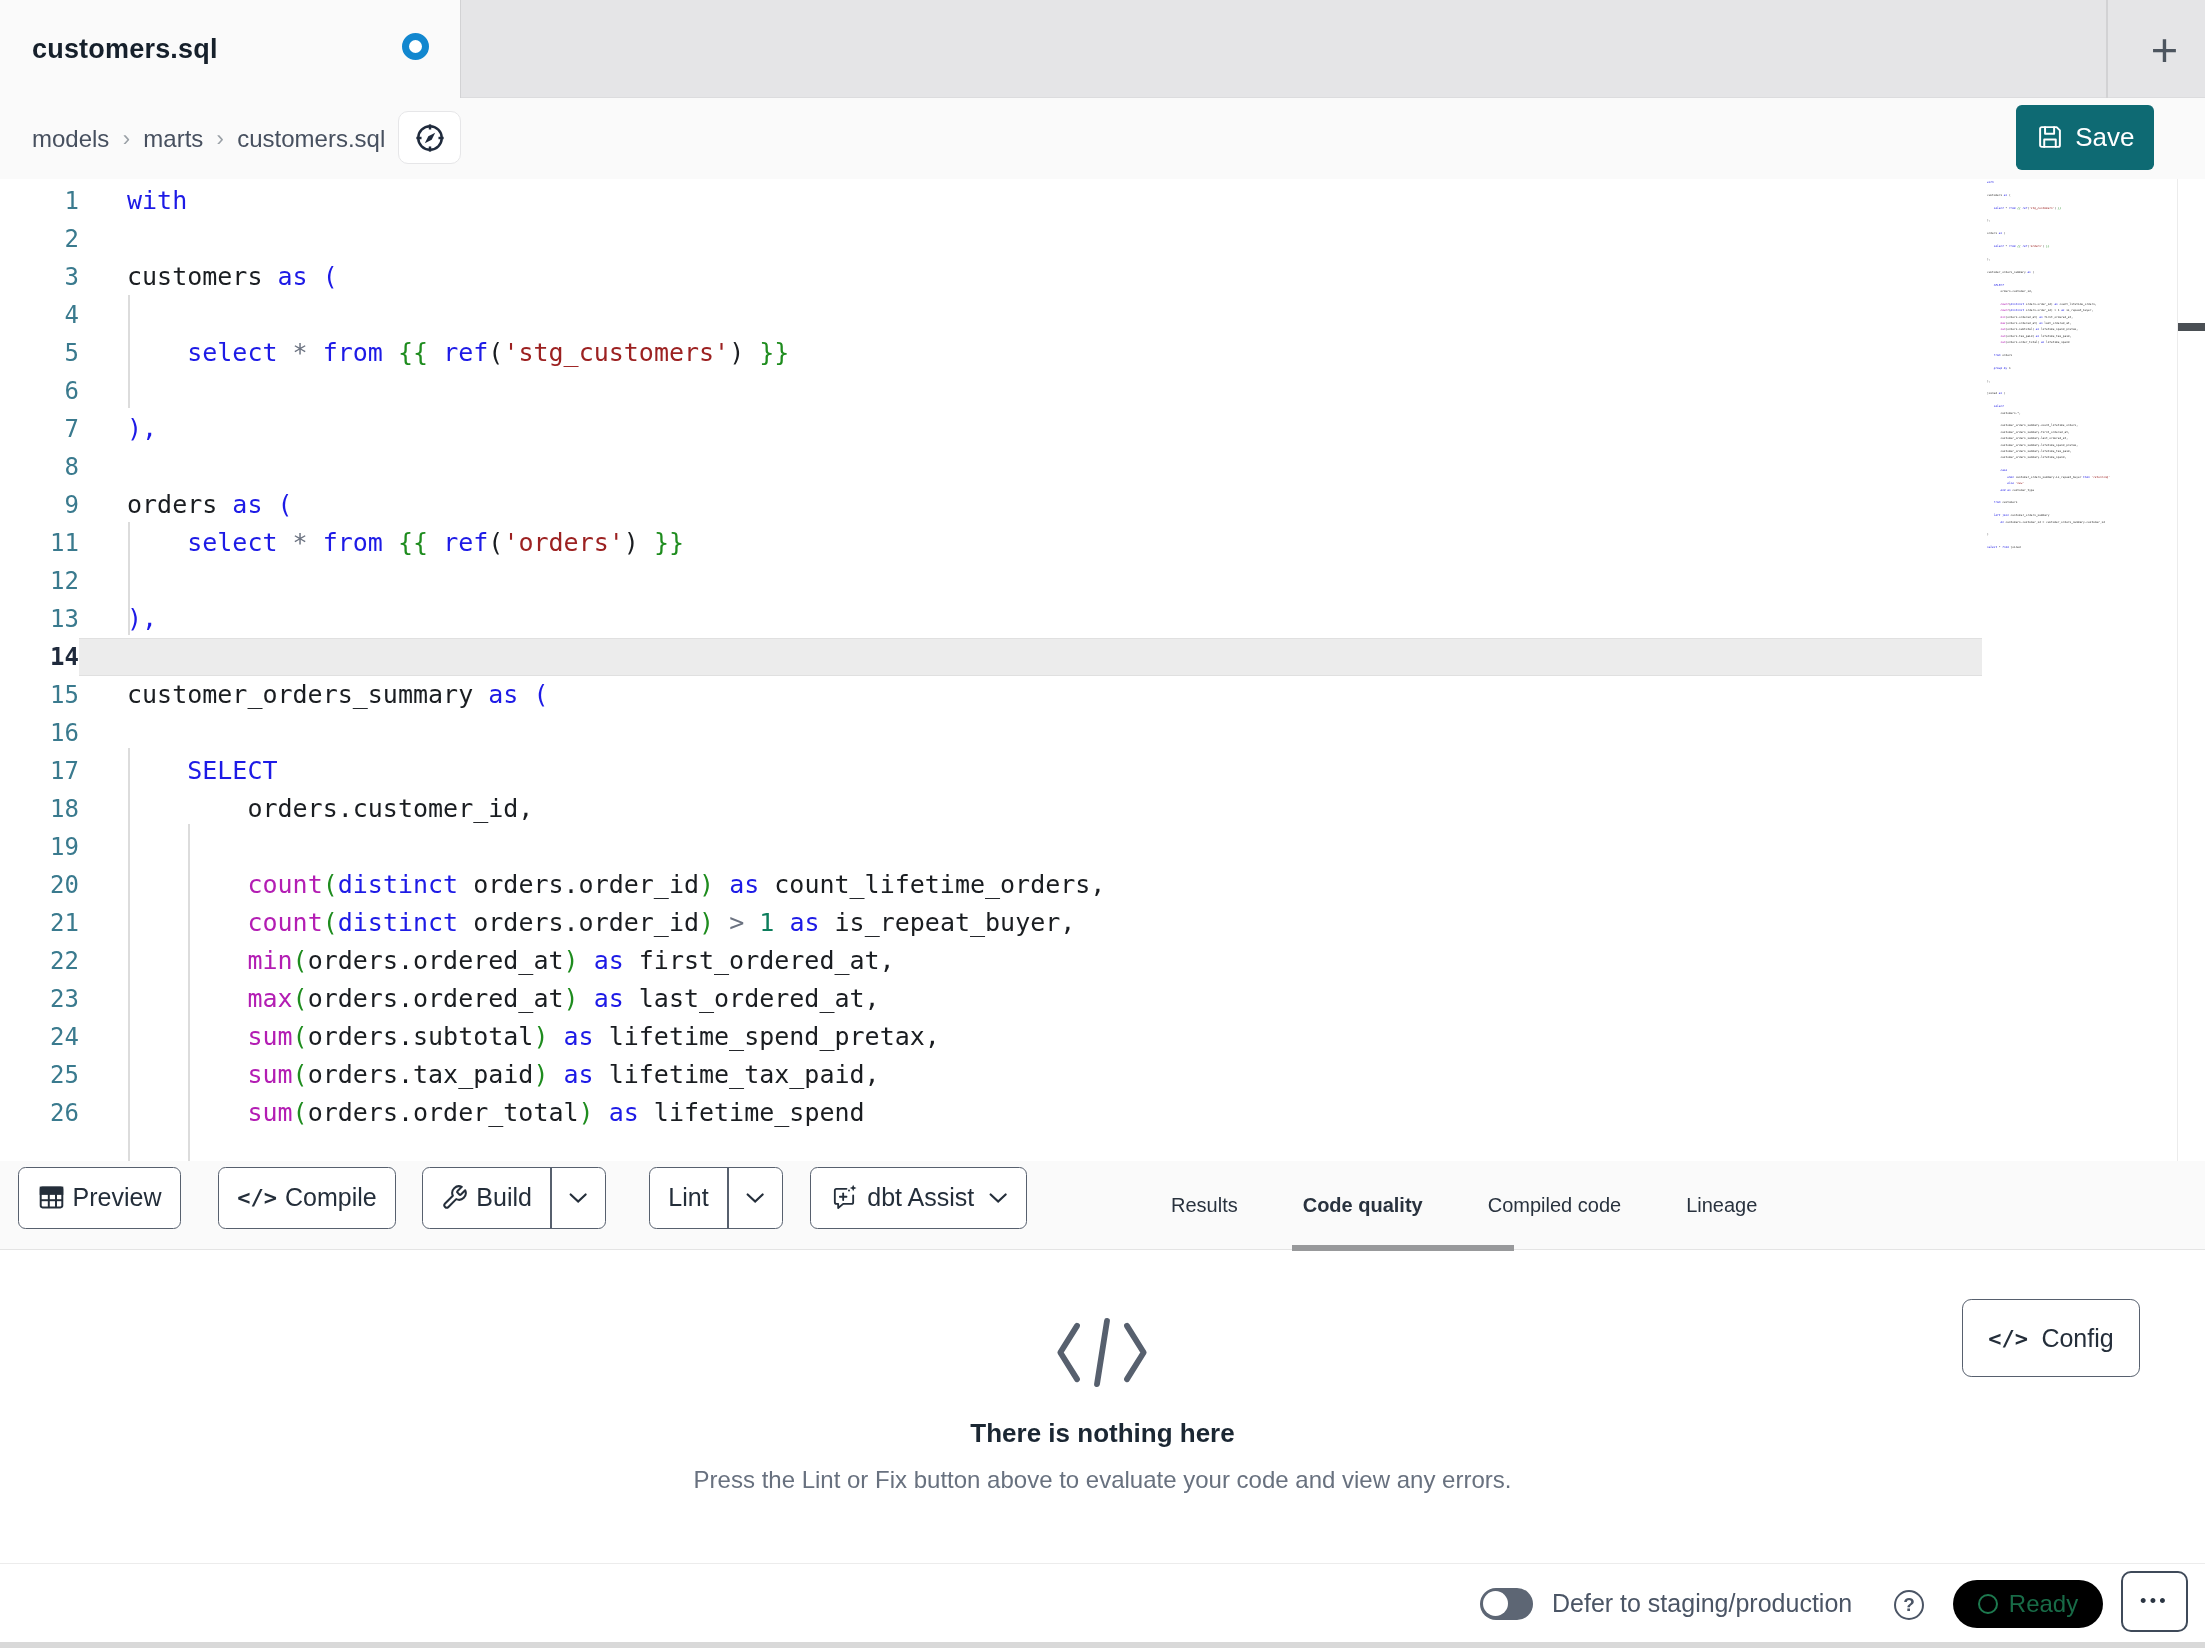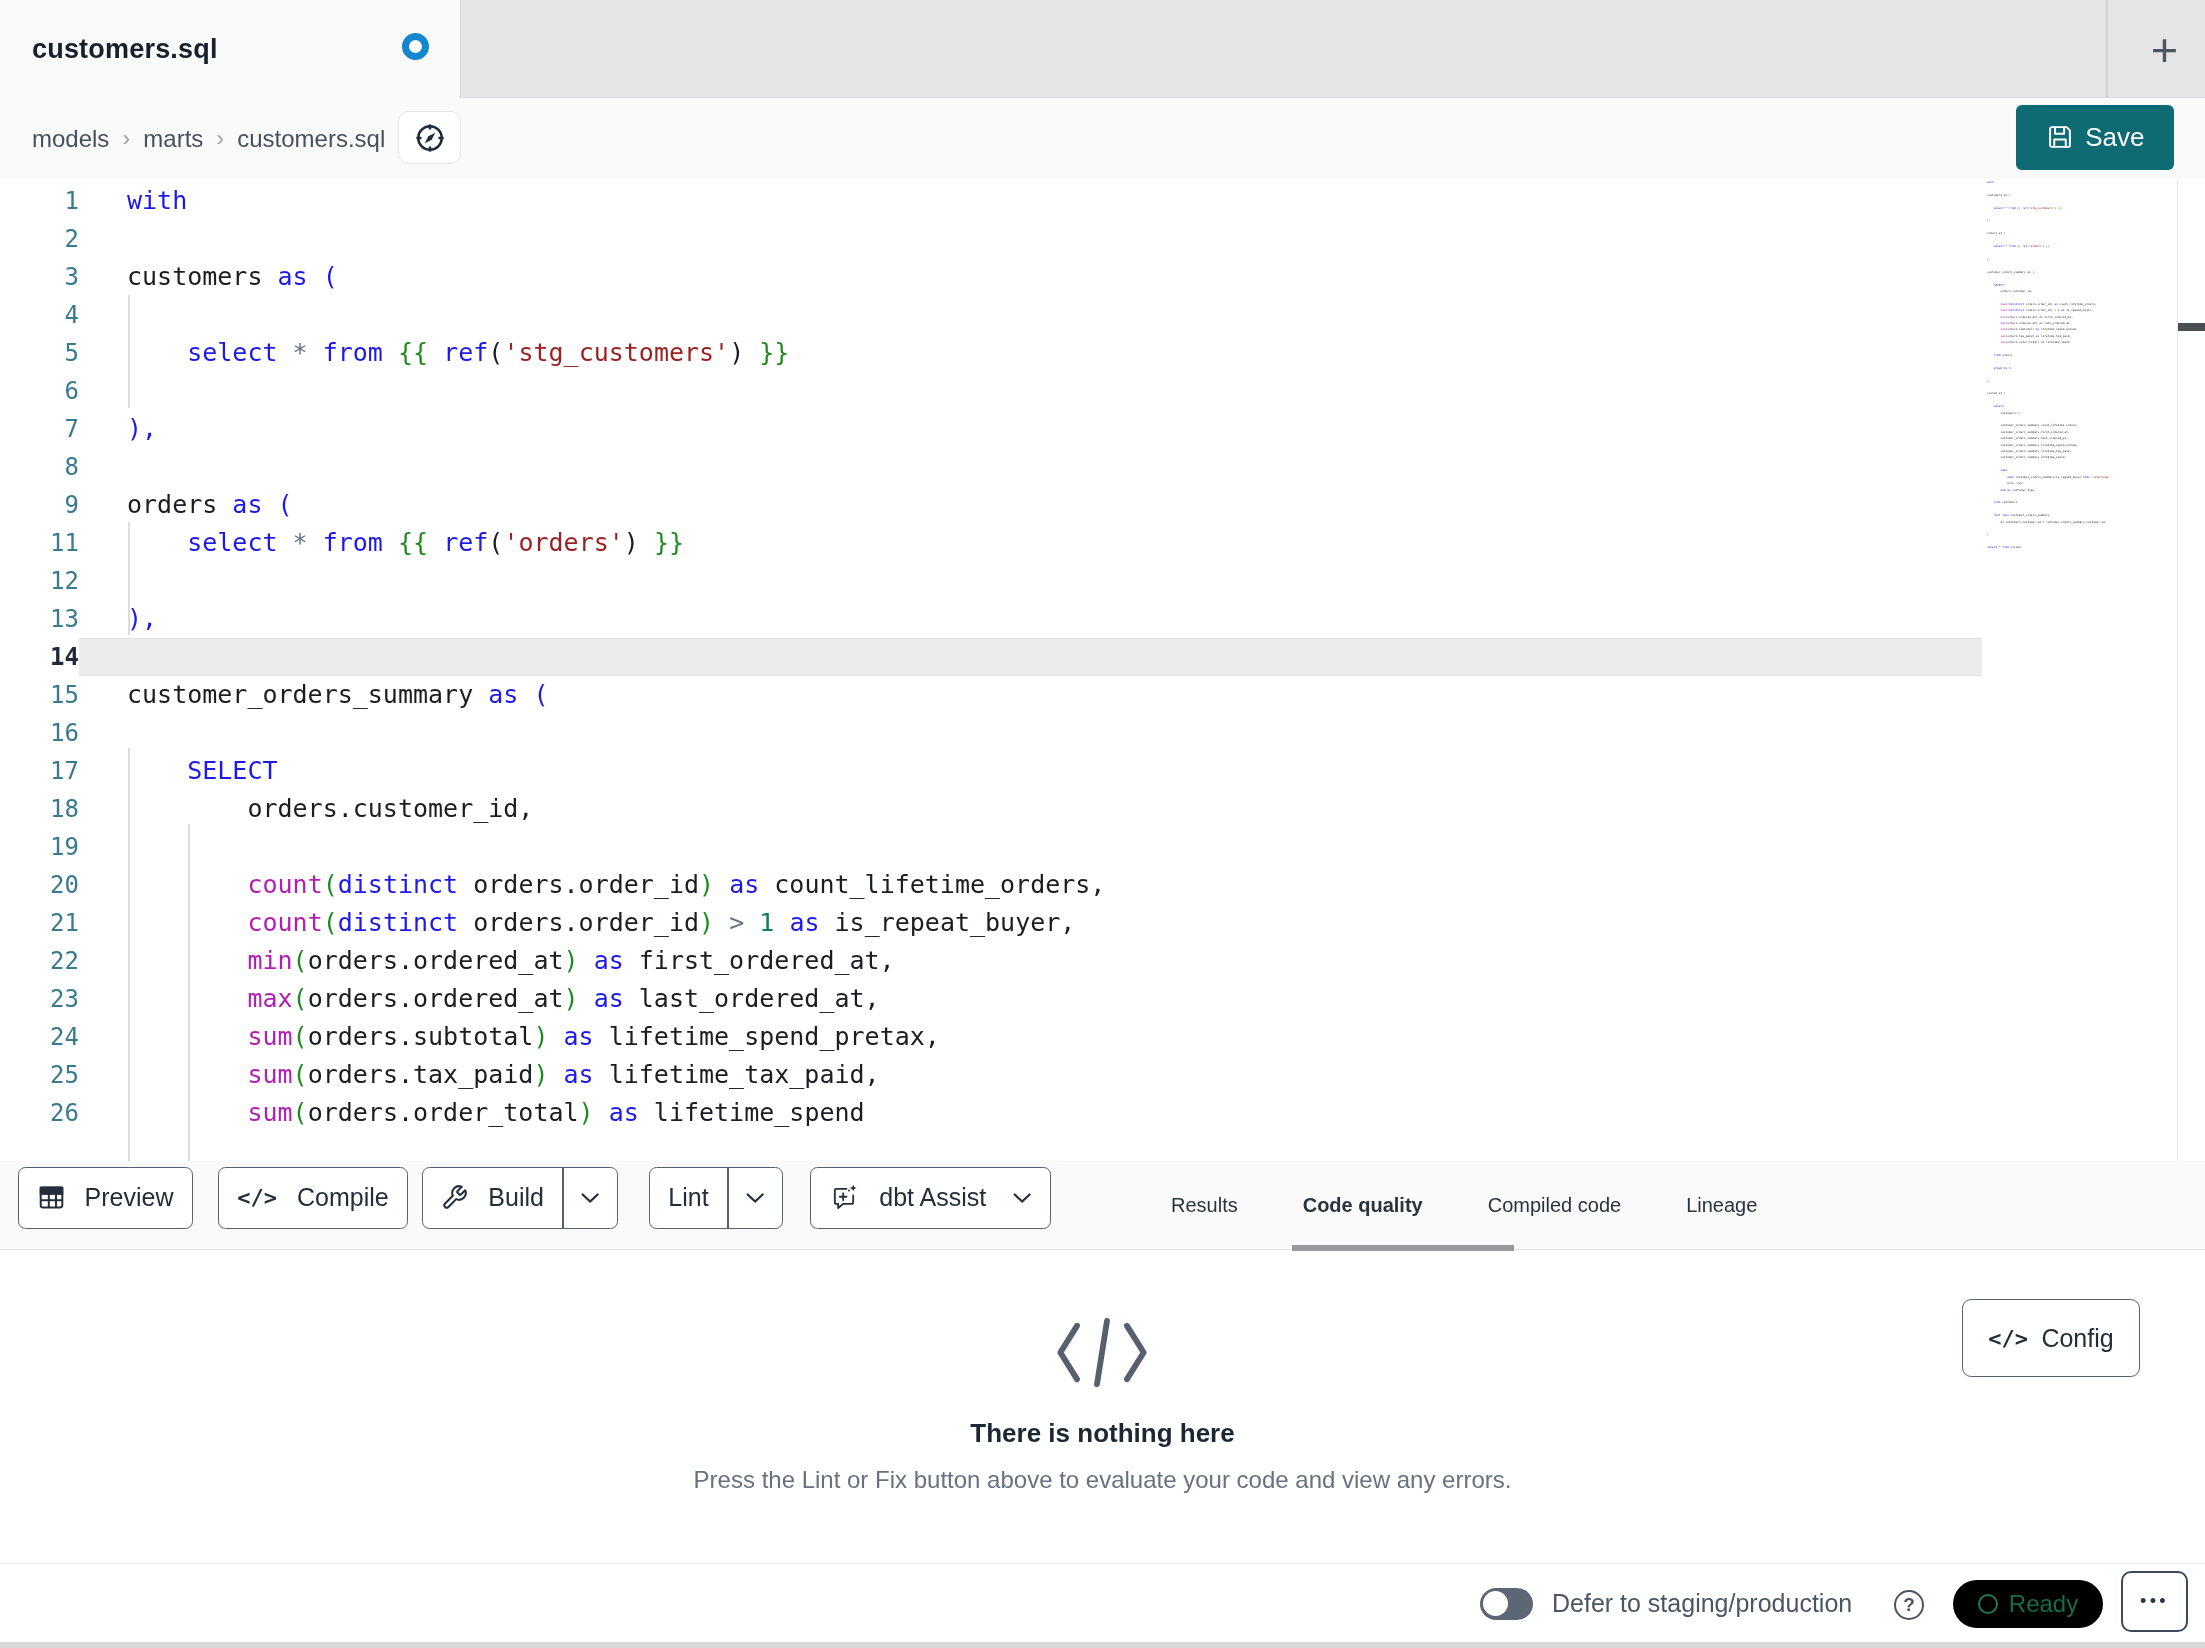--- a/index.html
+++ b/index.html
@@ -12,21 +12,21 @@
   .tab-title { margin-left:32px; font-size:27px; font-weight:700; color:#16202b; letter-spacing:0.2px; }
   .mod-dot { position:absolute; left:402px; top:33px; width:27px; height:27px; border:7.5px solid #1287cf; border-radius:50%; background:#fff; }
   .tab-sep { position:absolute; left:2106px; top:0; width:1.7px; height:98px; background:#d2d2d4; }
   .new-tab { position:absolute; left:2123px; top:0; width:83px; height:98px; display:flex; align-items:center; justify-content:center; font-size:47px; font-weight:200; color:#4d555f; cursor:pointer; }
 
   
   .crumbrow { position:absolute; left:0; top:98px; width:2205px; height:81px; background:#fafafa; }
   .crumbs { position:absolute; left:32px; top:0; height:81px; display:flex; align-items:center; gap:13.3px; font-size:24px; color:#47505f; }
   .crumb-sep { color:#9aa0a6; font-size:22px; }
   .compass-btn { position:absolute; left:398px; top:13.3px; width:63px; height:53px; background:#fff; border:1.7px solid #e6e6e8; border-radius:10px; display:flex; align-items:center; justify-content:center; cursor:pointer; }
-  .save-btn { position:absolute; left:2016px; top:6.7px; width:158px; height:65px; background:#0e6a73; border:none; border-radius:5.8px; color:#fff; font-size:26px; font-family:"Liberation Sans",sans-serif; display:flex; align-items:center; justify-content:center; gap:11.7px; cursor:pointer; }
+  .save-btn { position:absolute; left:2016px; top:6.7px; width:138px; height:65px; background:#0e6a73; border:none; border-radius:5.8px; color:#fff; font-size:26px; font-family:"Liberation Sans",sans-serif; display:flex; align-items:center; justify-content:center; gap:11.7px; cursor:pointer; }
 
   
   .editor { position:absolute; left:0; top:179px; width:2205px; height:982px; background:#fff; font-family:"DejaVu Sans Mono", monospace; }
   .lines { position:absolute; left:0; top:2.5px; width:1984px; }
   .code-line { display:flex; height:38px; line-height:38px; font-size:25px; white-space:pre; }
   .ln { width:79px; text-align:right; color:#3a7a8e; font-size:24px; flex:none; }
   .lc { flex:none; width:1903px; padding-left:48px; color:#1a1d21; }
   .code-line.active .ln { color:#1f2a3c; font-weight:700; }
   .code-line.active .lc { background:#ececec; border-top:0.8px solid #e0e0e0; border-bottom:0.8px solid #e0e0e0; }
   .tok-k { color:#1d1ae6; } .tok-f { color:#b31db3; } .tok-p { color:#1e8c1e; }
@@ -35,21 +35,21 @@
   .guide { position:absolute; width:1.7px; background:#dcdcdc; }
   .minimap { position:absolute; left:1987px; top:0px; width:125px; height:384px; overflow:hidden; cursor:pointer; }
   .minimap pre { font-family:"DejaVu Sans Mono", monospace; font-size:2.8px; line-height:6.4px; color:#2b2b2b; }
   .mk{color:#1d1ae6}.mf{color:#b31db3}.ms{color:#9c2121}.mj{color:#1e8c1e}
   .sb-track { position:absolute; left:2177px; top:0; width:0.8px; height:982px; background:#ececec; }
   .sb-marker { position:absolute; left:2178px; top:144px; width:27.5px; height:7.5px; background:#4a4f54; }
 
   
   .toolrow { position:absolute; left:0; top:1161px; width:2205px; height:89px; background:#fafafa; border-bottom:0.8px solid #e4e4e4; }
   .btn { position:absolute; top:5.8px; height:62px; background:#fff; border:1.7px solid #57606e; border-radius:7.5px; display:flex; align-items:center; color:#242e3a; font-size:25px; cursor:pointer; }
-  .btn .pad { padding:0 18.3px; display:flex; align-items:center; gap:20px; height:100%; }
+  .btn .pad { padding:0 18.3px; display:flex; align-items:center; gap:8px; height:100%; }
   .btn .divv { width:1.7px; height:100%; background:#57606e; }
   .btn .chev { width:53px; height:100%; display:flex; align-items:center; justify-content:center; }
   .code-glyph { font-family:"DejaVu Sans Mono", monospace; font-weight:700; font-size:22px; }
   .ptabs { position:absolute; left:1171px; top:0; height:88px; display:flex; align-items:center; gap:65px; font-size:20px; color:#29323e; }
   .ptab { cursor:pointer; }
   .ptab.on { font-weight:700; }
   .ptab-underline { position:absolute; left:1292px; top:1245px; width:222px; height:5.8px; background:#98999b; }
 
   
   .empty { position:absolute; left:0; top:1251px; width:2205px; height:309px; background:#fff; }

